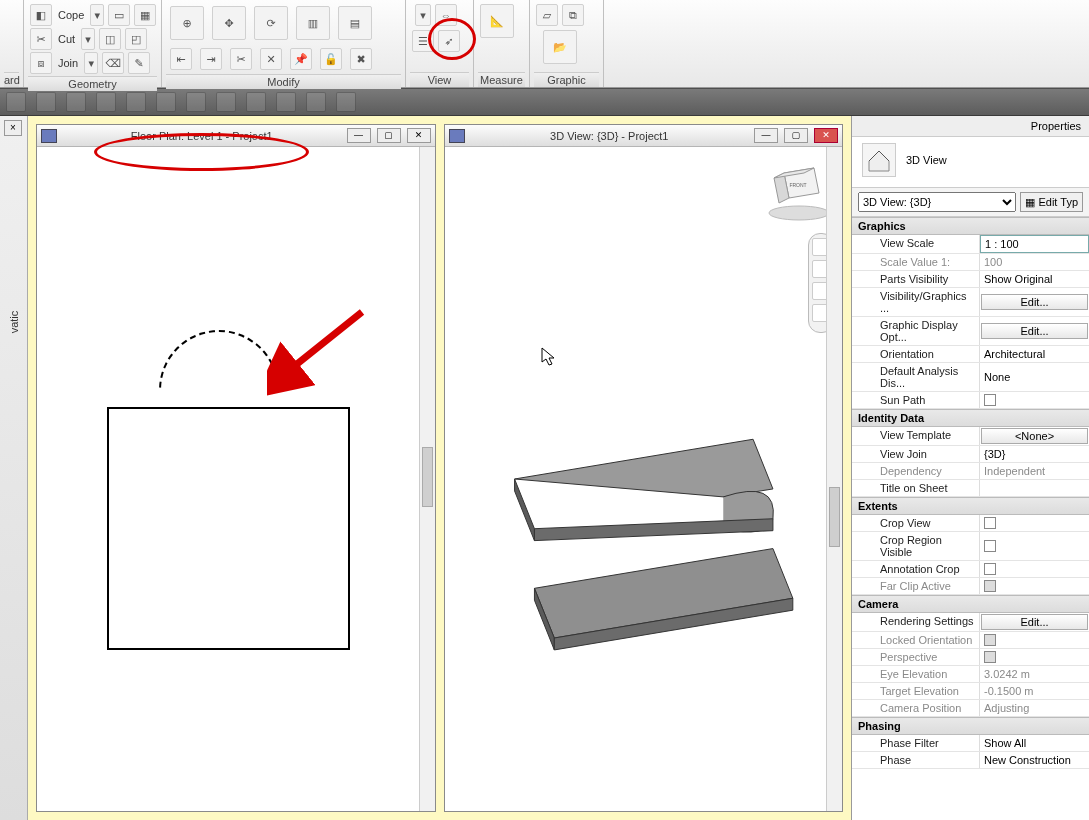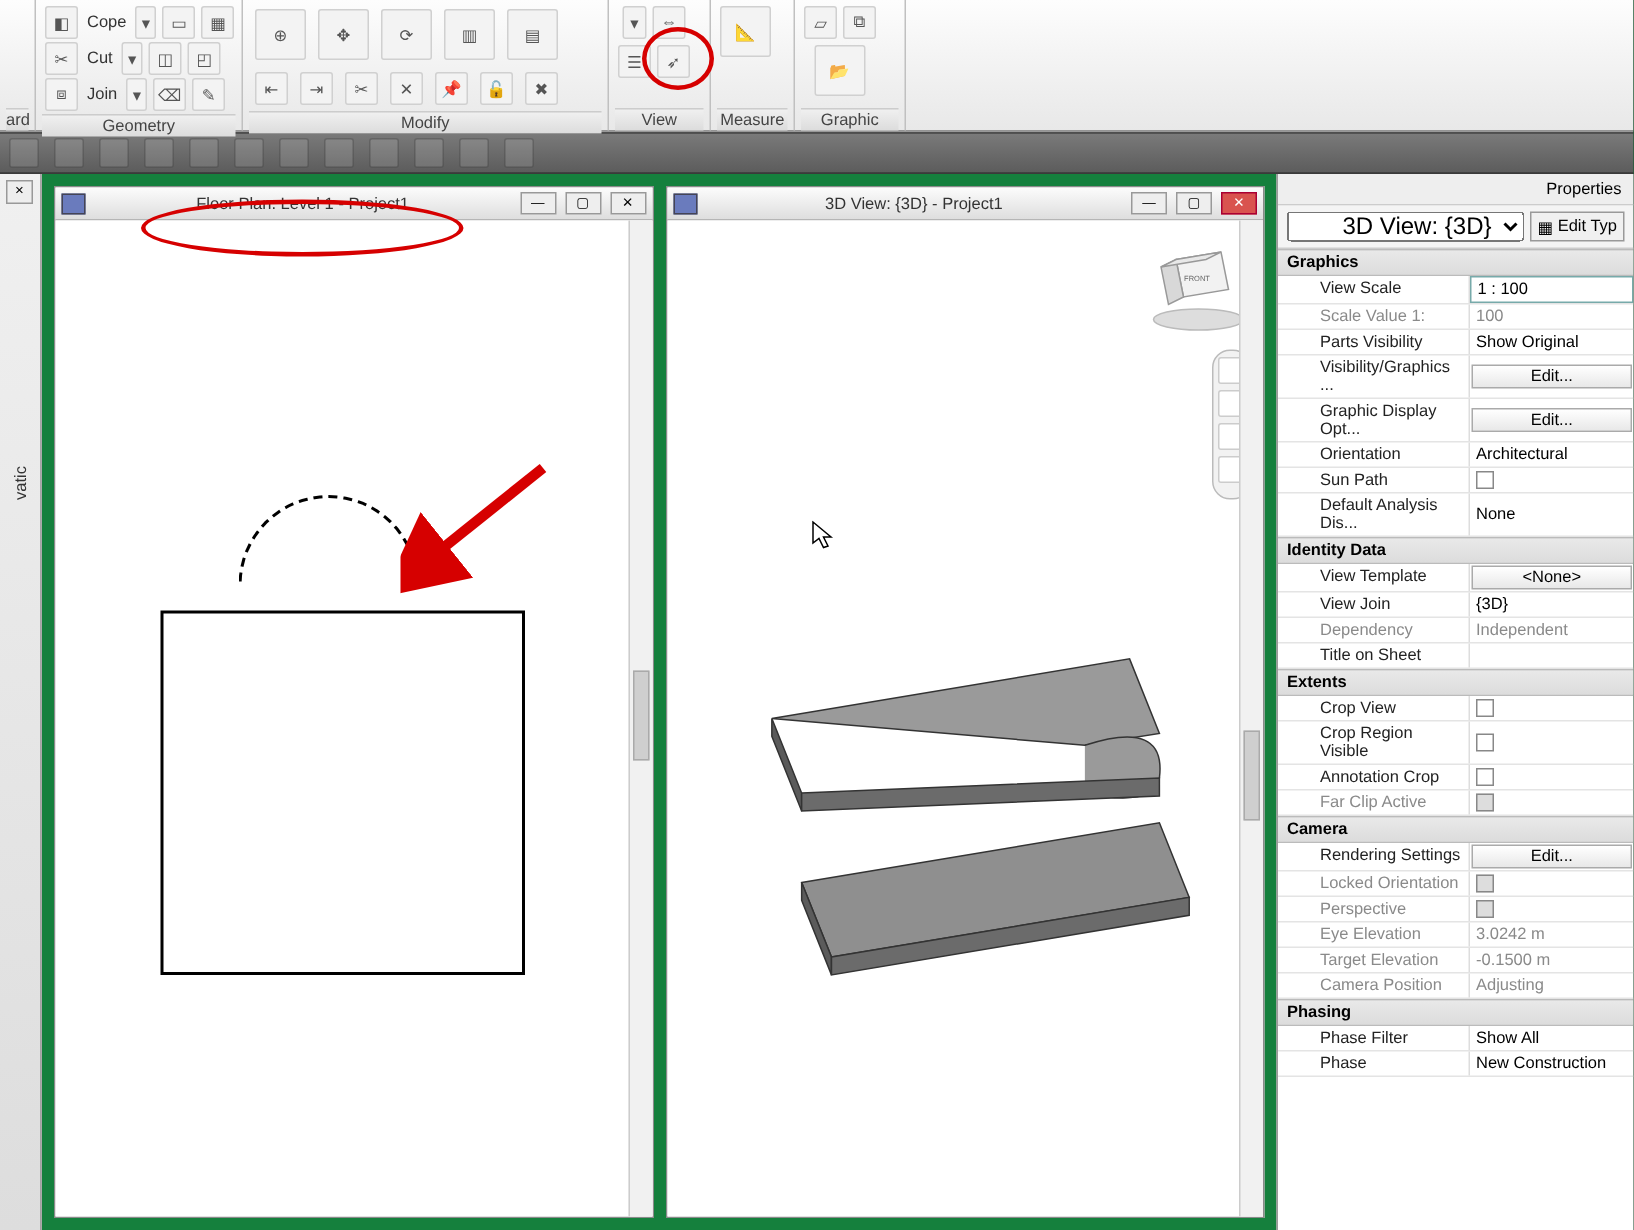--- a/index.html
+++ b/index.html
@@ -94,21 +94,21 @@
   position: absolute; top: 200px; left: 50%;
   transform: translateX(-50%) rotate(-90deg);
   white-space: nowrap; font-size: 11px; color: #333;
 }
 
 .viewdock {
   flex: 1;
   display: flex;
   gap: 8px;
   padding: 8px;
-  background: #15803d;
+  background: #fef9c3;
 }
 .viewwin {
   background: #fff;
   border: 1px solid #8a8a8a;
   display: flex;
   flex-direction: column;
   position: relative;
 }
 .viewwin.floor { flex: 1; }
 .viewwin.threed { flex: 1; }
@@ -187,21 +187,21 @@
   border-bottom: 1px solid #ccc;
 }
 .palette-type .picon {
   width: 34px; height: 34px; border: 1px solid #ccc; background: #f5f5f5;
   display: flex; align-items: center; justify-content: center;
 }
 .palette-selrow {
   display: flex; gap: 4px; padding: 4px 6px;
   background: #f4f4f4; border-bottom: 1px solid #ccc;
 }
-.palette-selrow select { flex: 1; font-size: 16px; height: 20px; padding-left: 32px; }
+.palette-selrow select { flex: 1; font-size: 11px; height: 20px; }
 .palette-selrow .editbtn {
   height: 20px; padding: 0 4px; font-size: 11px;
   border: 1px solid #999; background: #f0f0f0;
   display:flex; align-items:center; gap:3px;
 }
 .pgrid {
   flex: 1; overflow-y: auto; background: #fff;
 }
 .pgroup {
   background: linear-gradient(#e9e9e9,#dcdcdc);
@@ -430,20 +430,29 @@
       </div>
       <div class="scrollbar-v">
         <div class="thumb" style="top:340px"></div>
       </div>
     </div>
 
   </div>
 
   <div class="palette">
     <div class="palette-header">Properties</div>
+    <div class="palette-type">
+      <div class="picon">
+        <svg width="28" height="26" viewBox="0 0 28 26">
+            <path d="M4 14 L14 4 L24 14 L24 24 L4 24 Z" fill="#eee" stroke="#888"></path>
+            <path d="M4 14 L14 4 L24 14" fill="none" stroke="#555"></path>
+          </svg>
+      </div>
+      <div>3D View</div>
+    </div>
     <div class="palette-selrow">
       <select>
         <option>3D View: {3D}</option>
       </select>
       <div class="editbtn">
         <span>▦</span>
         <span>Edit Typ</span>
       </div>
     </div>
     <div class="pgrid">
@@ -473,28 +482,28 @@
           <div class="pk">Graphic Display Opt...</div>
           <div class="pv">
             <div class="pbtn">Edit...</div>
           </div>
         </div>
       <div class="prow">
           <div class="pk">Orientation</div>
           <div class="pv">Architectural</div>
         </div>
       <div class="prow">
-          <div class="pk">Sun Path</div>
-          <div class="pv">
-            <span class="chk"></span>
-          </div>
-        </div>
-      <div class="prow">
           <div class="pk">Default Analysis Dis...</div>
           <div class="pv">None</div>
+        </div>
+      <div class="prow">
+          <div class="pk">Sun Path</div>
+          <div class="pv">
+            <span class="chk"></span>
+          </div>
         </div>
 
       <div class="pgroup">Identity Data</div>
       <div class="prow btnval">
           <div class="pk">View Template</div>
           <div class="pv">
             <div class="pbtn">&lt;None&gt;</div>
           </div>
         </div>
       <div class="prow">

